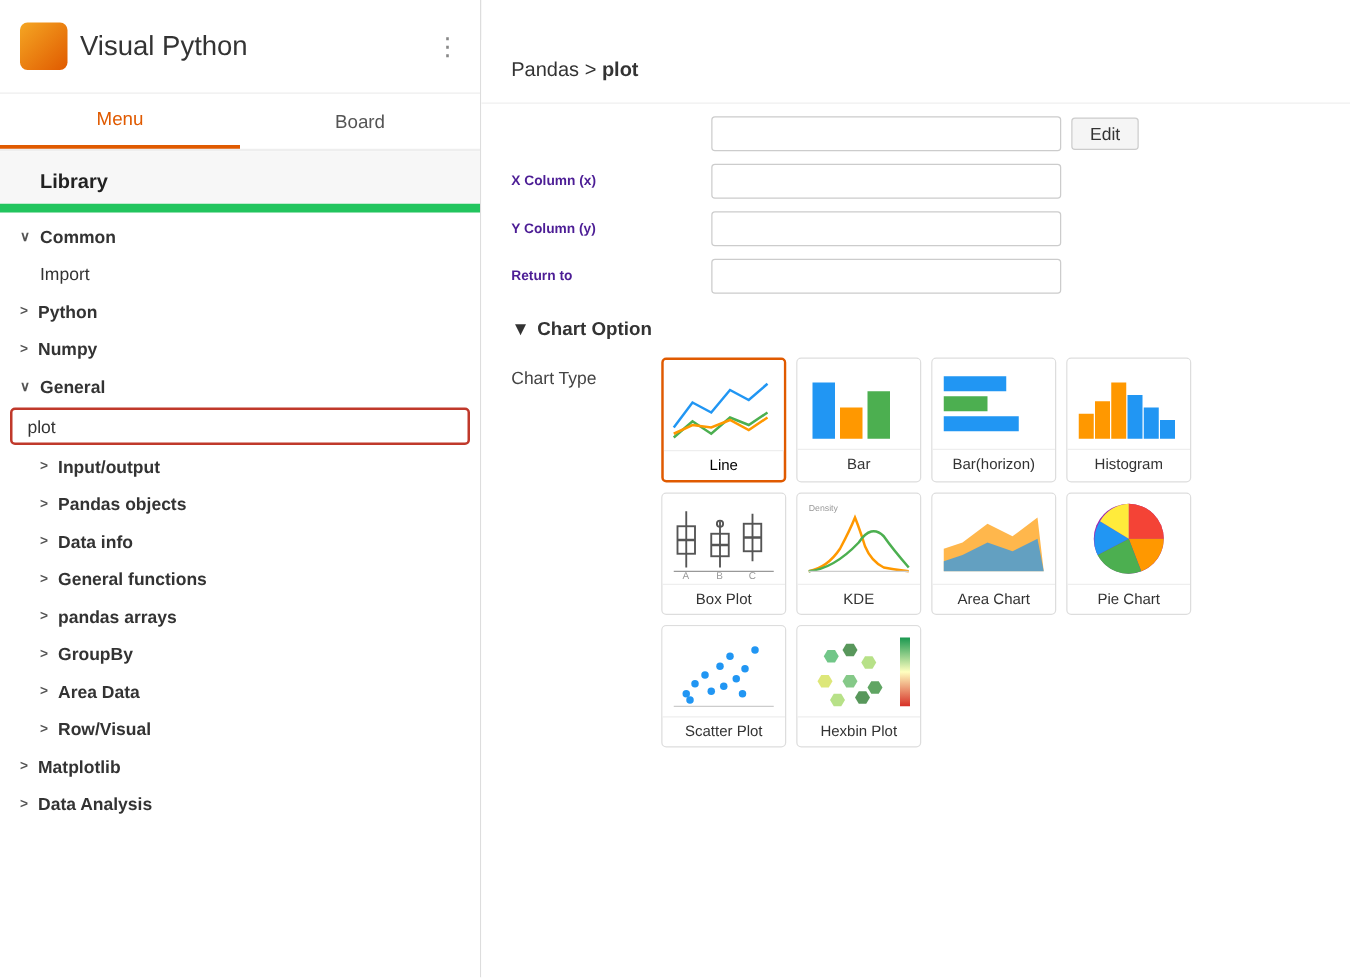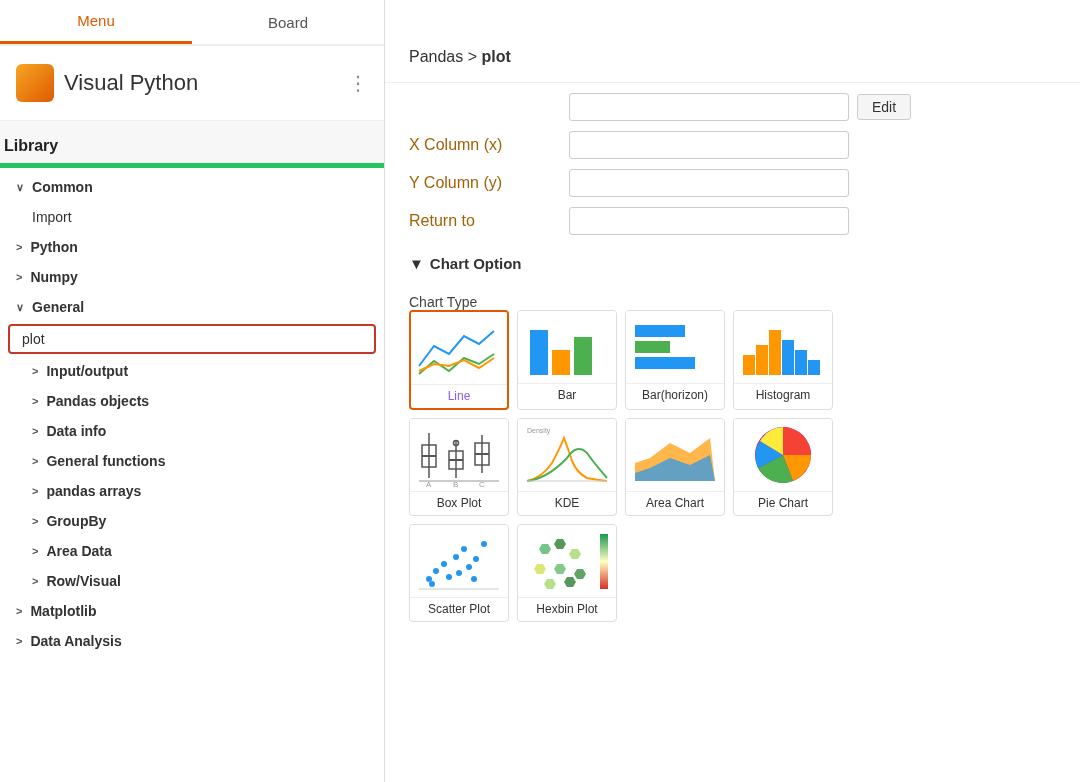--- a/index.html
+++ b/index.html
@@ -48,26 +48,26 @@
       border: none;
       outline: none;
     }
     .tab-btn.active {
       color: #e05a00;
       border-bottom: 3px solid #e05a00;
     }
     .tab-btn:not(.active) { color: #555; }
 
     #library-header {
-      padding: 16px 16px 8px 4px;
+      padding: 16px 16px 8px 32px;
       font-size: 16px;
       font-weight: 600;
       color: #222;
       background: #f7f7f7;
-      border-bottom: 5px solid #22c55e;
+      border-bottom: 7px solid #22c55e;
     }
 
     #nav-tree {
       flex: 1;
       overflow-y: auto;
       padding: 4px 0;
     }
 
     .nav-item {
       display: flex;
@@ -112,23 +112,24 @@
     #form-section {
       padding: 10px 24px 0 24px;
     }
     .form-row {
       display: flex;
       align-items: center;
       margin-bottom: 10px;
     }
     .form-label {
       width: 160px;
-      font-size: 16px;
-      color: #a16207;
+      font-size: 11px;
+      color: #4c1d95;
       flex-shrink: 0;
+      font-weight: bold;
     }
     .form-input {
       flex: 1;
       max-width: 280px;
       height: 28px;
       border: 1px solid #ccc;
       border-radius: 3px;
       padding: 0 6px;
       font-size: 13px;
       background: #fff;
@@ -154,21 +155,20 @@
       font-size: 15px;
       font-weight: 600;
       color: #333;
       margin-bottom: 14px;
     }
 
     #chart-type-section {
       display: flex;
       align-items: flex-start;
       gap: 0;
-      flex-direction: column;
     }
     .chart-type-label {
       width: 120px;
       font-size: 14px;
       color: #444;
       padding-top: 8px;
       flex-shrink: 0;
     }
 
     .chart-grid {
@@ -198,40 +198,40 @@
       background: #fff;
       overflow: hidden;
     }
     .chart-card-label {
       font-size: 12px;
       color: #333;
       padding: 4px 0 5px;
       border-top: 1px solid #eee;
     }
     .chart-card.selected .chart-card-label {
-      color: #8b5cf6;
+      color: #000000;
     }
 
     svg.chart-svg { width: 90px; height: 65px; }
   </style>
 </head>
 <body>
 
 <div id="left-panel">
-  <div id="tab-bar">
-    <button class="tab-btn active">Menu</button>
-    <button class="tab-btn">Board</button>
-  </div>
-
   <div id="app-header">
     <div id="app-logo-wrap">
       <div id="app-logo"></div>
       <span id="app-title">Visual Python</span>
     </div>
     <span id="menu-dots">⋮</span>
+  </div>
+
+  <div id="tab-bar">
+    <button class="tab-btn active">Menu</button>
+    <button class="tab-btn">Board</button>
   </div>
 
   <div id="library-header">Library</div>
 
   <div id="nav-tree">
 
     <div class="nav-item bold">
       <span class="chevron">∨</span>
       <span>Common</span>
     </div>

